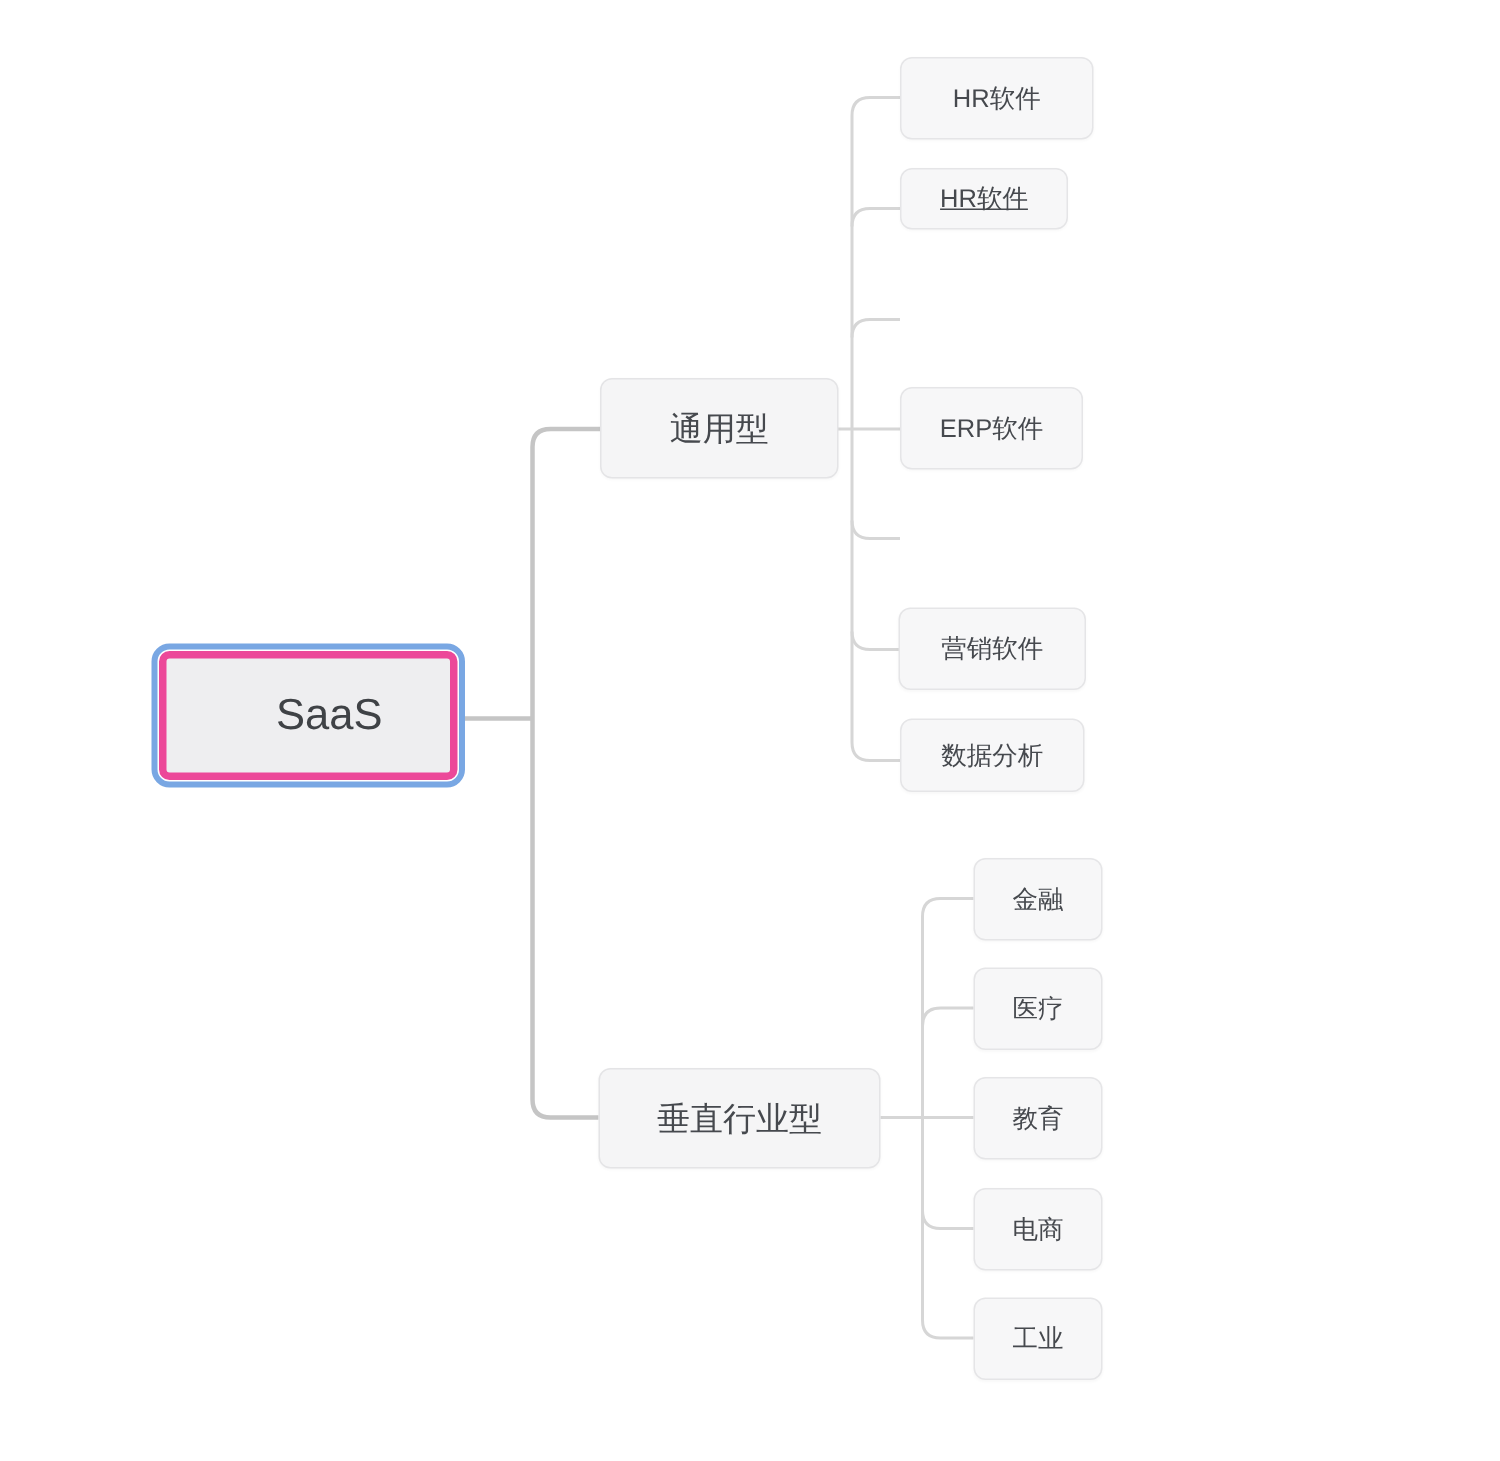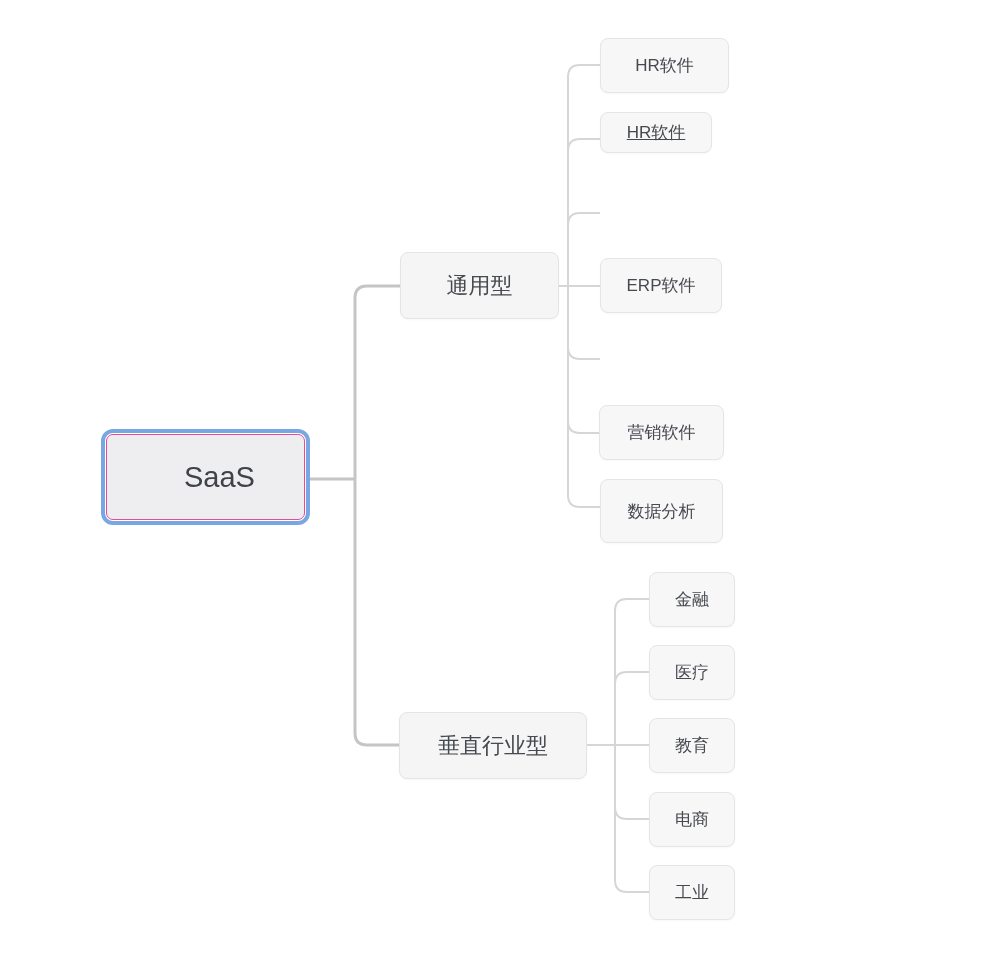--- a/index.html
+++ b/index.html
@@ -40,21 +40,21 @@
     box-sizing: border-box;
     border: 4px solid #79a7e3;
     border-radius: 12px;
     background: #ffffff;
     display: flex;
     cursor: pointer;
   }
   .node-root-inner {
     flex: 1;
     margin: 1px;
-    border: 1px solid #ec4899;
+    border: 5px solid #ec4899;
     border-radius: 7px;
     background: #eeeef0;
     display: flex;
     align-items: center;
     justify-content: center;
     font-size: 29px;
     font-weight: 500;
     color: #3f4246;
     padding-left: 28px;
   }
@@ -117,21 +117,21 @@
   </div>
   <div class="node node-child" style="left:600px; top:112px; width:112px; height:41px;text-decoration:underline;">
     <span class="label">HR软件</span>
   </div>
   <div class="node node-child" style="left:600px; top:258px; width:122px; height:55px;">
     <span class="label">ERP软件</span>
   </div>
   <div class="node node-child" style="left:599px; top:405px; width:125px; height:55px;">
     <span class="label">营销软件</span>
   </div>
-  <div class="node node-child" style="left:600px; top:479px; width:123px; height:64px;">
+  <div class="node node-child" style="left:600px; top:479px; width:123px; height:49px;">
     <span class="label">数据分析</span>
   </div>
 
   <div class="node node-child" style="left:649px; top:572px; width:86px; height:55px;">
     <span class="label">金融</span>
   </div>
   <div class="node node-child" style="left:649px; top:645px; width:86px; height:55px;">
     <span class="label">医疗</span>
   </div>
   <div class="node node-child" style="left:649px; top:718px; width:86px; height:55px;">

